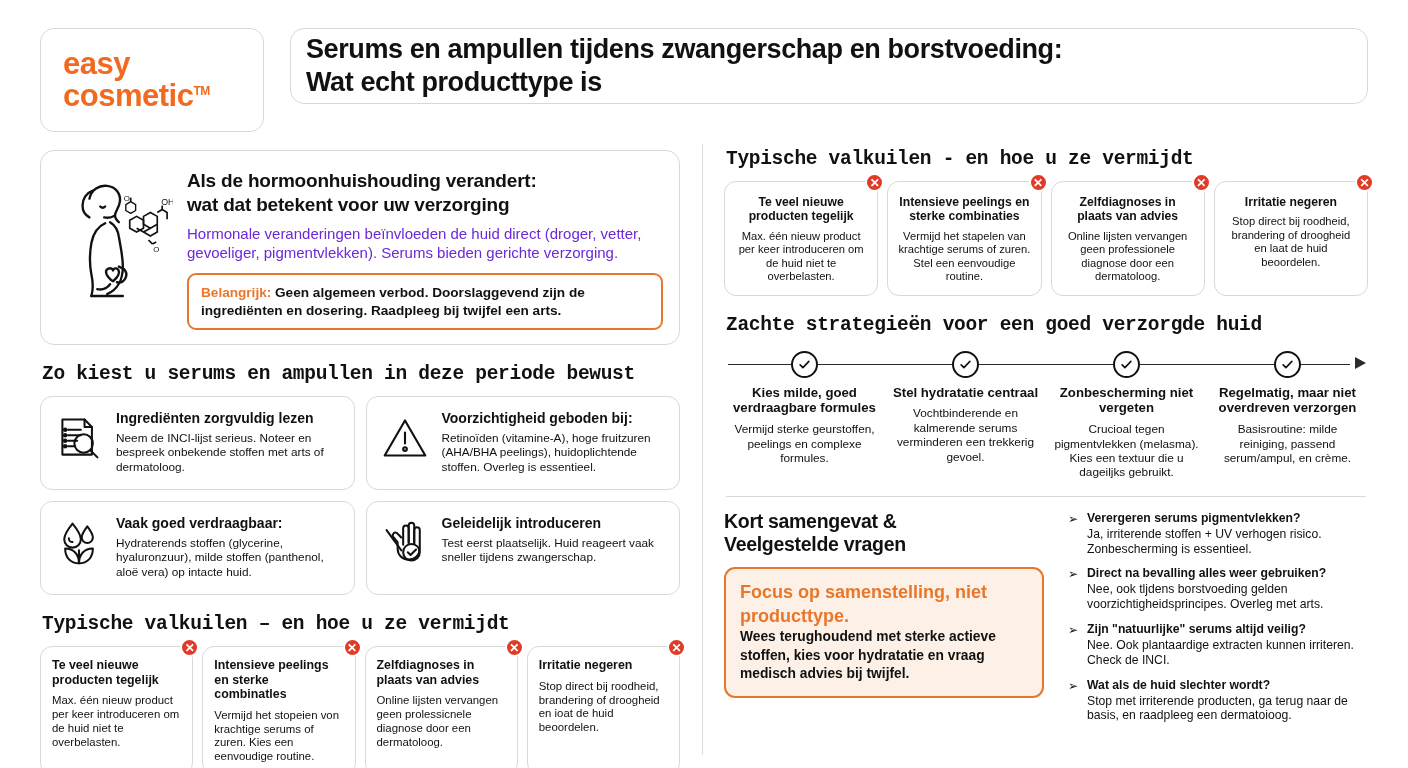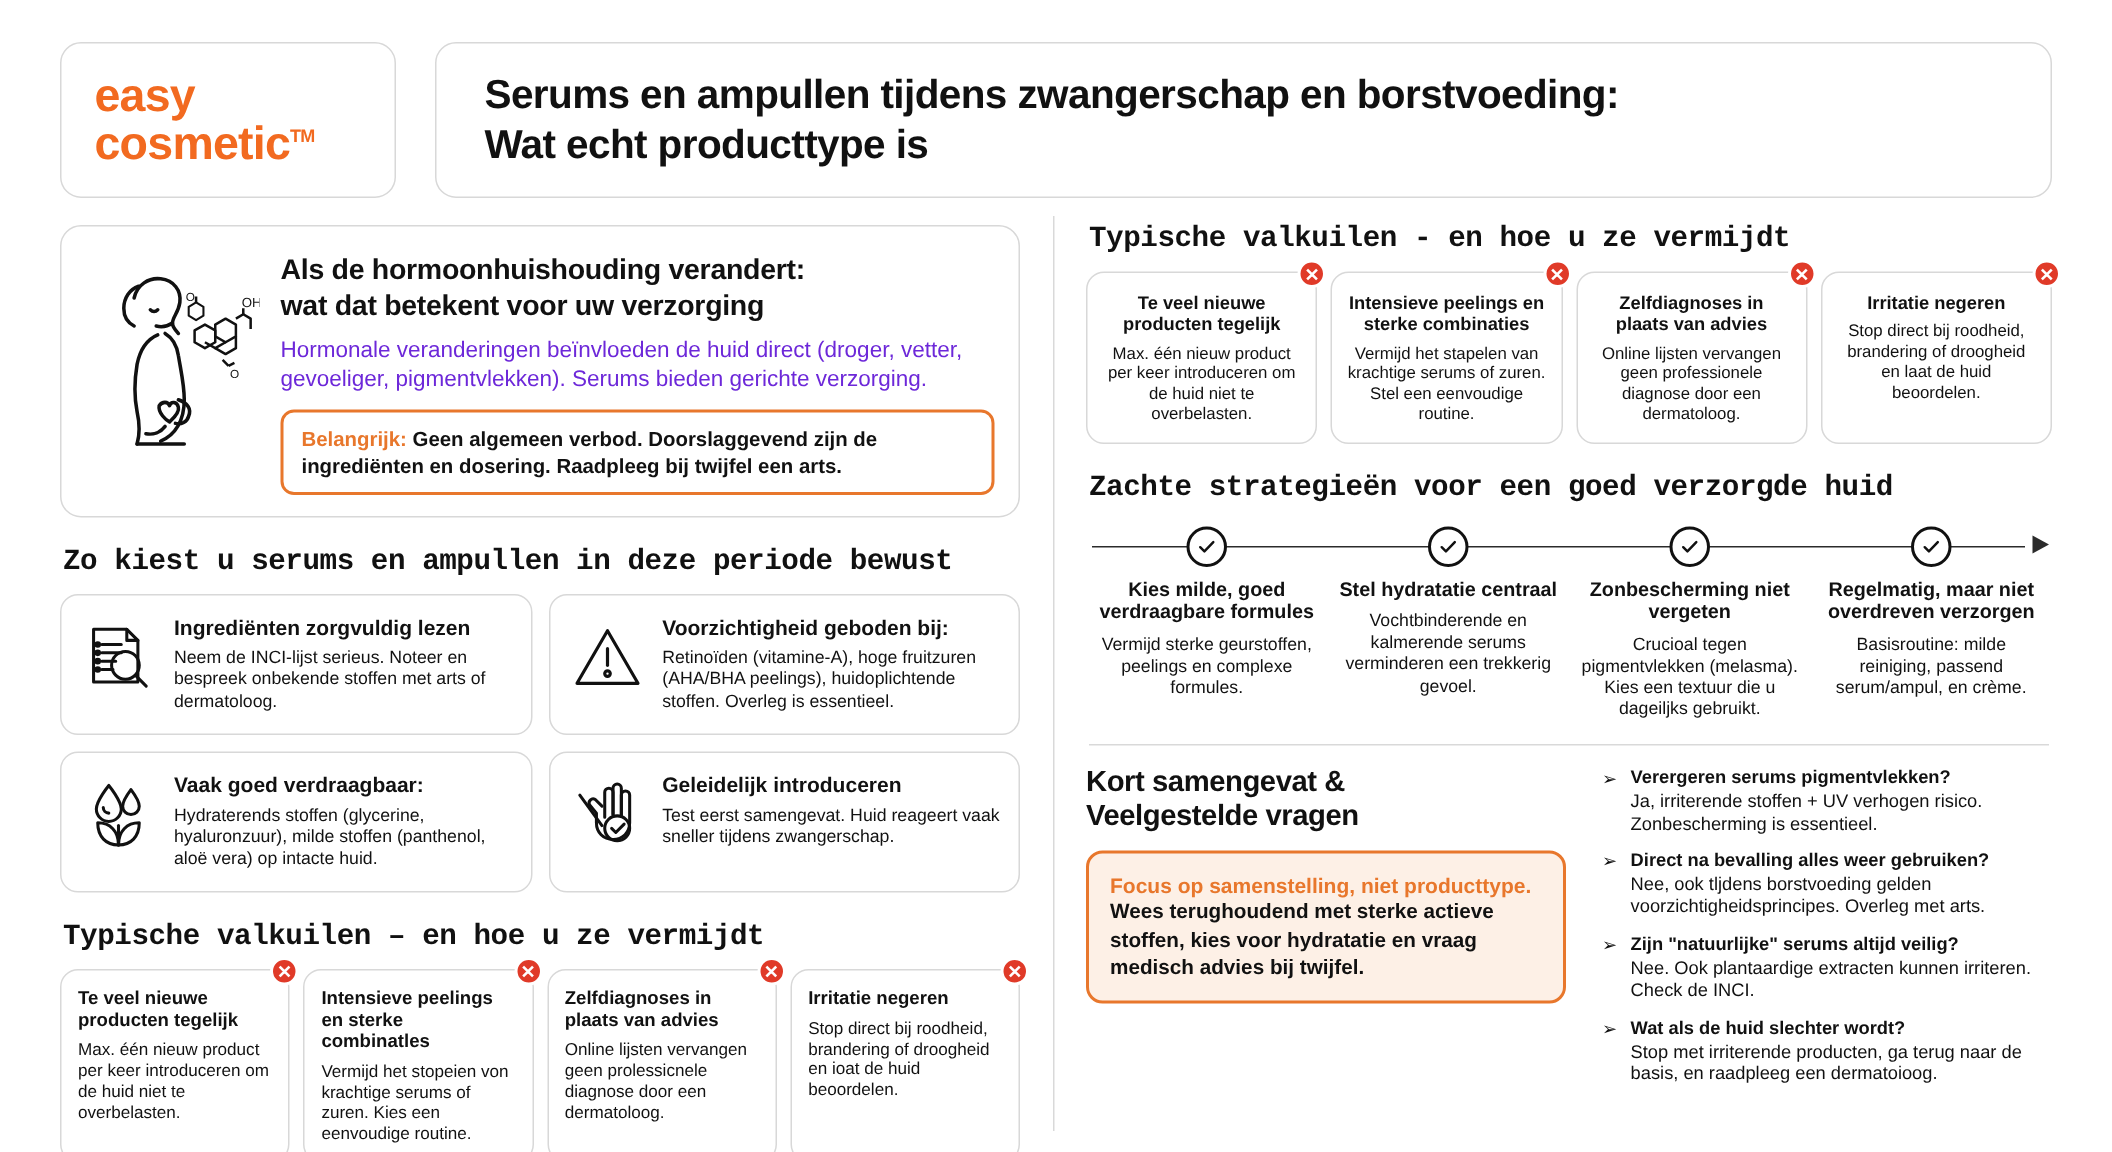--- a/index.html
+++ b/index.html
@@ -24,24 +24,24 @@
   .logo-line1 {
     color: #F26A20; font-size: 31px; font-weight: 700;
     letter-spacing: -0.5px; line-height: 0.97;
   }
   .logo-line2 {
     color: #F26A20; font-size: 31px; font-weight: 700;
     letter-spacing: -0.5px; line-height: 1.0; position: relative;
   }
   .logo-tm { font-size: 12px; vertical-align: super; font-weight: 700; }
   .title-box {
-    flex: 1; height: 104px;
+    flex: 1; height: 76px;
     border: 1.4px solid #d8d8d8; border-radius: 14px;
     display: flex; flex-direction: column; justify-content: center;
-    padding: 0 32px;
+    padding: 0 15px;
   }
   .title-box .t1, .title-box .t2 {
     font-size: 27px; font-weight: 700; letter-spacing: -0.4px; line-height: 1.22;
   }
 
   
   .columns { display: flex; padding: 6px 0 0 0; height: 618px; }
   .col-left { width: 702px; padding: 0 22px 0 40px; position: relative; }
   .col-right { width: 706px; padding: 0 40px 0 22px; position: relative; }
   .vdivider {
@@ -146,21 +146,21 @@
   
   .summary-row { display: flex; gap: 24px; margin-top: 13px; }
   .summary-left { width: 320px; }
   .summary-h { font-size: 19.5px; font-weight: 700; line-height: 1.18; letter-spacing: -0.3px; }
   .summary-box {
     margin-top: 11px;
     border: 2px solid #E8772C; border-radius: 11px;
     background: #FDF0E6;
     padding: 12px 14px;
   }
-  .sb-lead { color: #E8772C; font-size: 14px; font-weight: 700; line-height: 1.32; }
+  .sb-lead { color: #E8772C; font-size: 18px; font-weight: 700; line-height: 1.32; }
   .sb-text { font-size: 13.8px; font-weight: 700; line-height: 1.34; }
   .faq-list { flex: 1; padding-top: 1px; }
   .faq-item { display: flex; gap: 9px; margin-bottom: 10px; }
   .faq-bullet { color: #111; font-size: 12px; line-height: 1.25; padding-top: 1px; flex-shrink:0; }
   .faq-q { font-size: 12.2px; font-weight: 700; line-height: 1.22; }
   .faq-a { font-size: 12.2px; line-height: 1.22; margin-top: 1px; }
 
   svg { display: block; }
 </style>
 </head>
@@ -293,21 +293,21 @@
                 <path d="M30 26V7a3 3 0 0 1 6 0v19"></path>
                 <path d="M36 27V12a3 3 0 0 1 6 0v20c0 7-5 12-12 12s-12-5-12-12v-7l-5-6a3 3 0 0 1 4-4l5 5"></path>
                 <circle cx="33" cy="36" r="9"></circle>
                 <path d="M29 36l3 3 6-6"></path>
                 <path d="M6 12l16 22"></path>
               </g>
             </svg>
           </div>
           <div class="tip-body">
             <div class="tip-title">Geleidelijk introduceren</div>
-            <div class="tip-text">Test eerst samengevat. Huid reageert vaak sneller tijdens zwangerschap.</div>
+            <div class="tip-text">Test eerst plaatselijk. Huid reageert vaak sneller tijdens zwangerschap.</div>
           </div>
         </div>
 
       </div>
 
       <div class="sec-h">Typische valkuilen – en hoe u ze vermijdt</div>
       <div class="pitfall-row">
         <div class="pitfall-card">
           <div class="pf-badge">✕</div>
           <div class="pf-title">Te veel nieuwe producten tegelijk</div>

